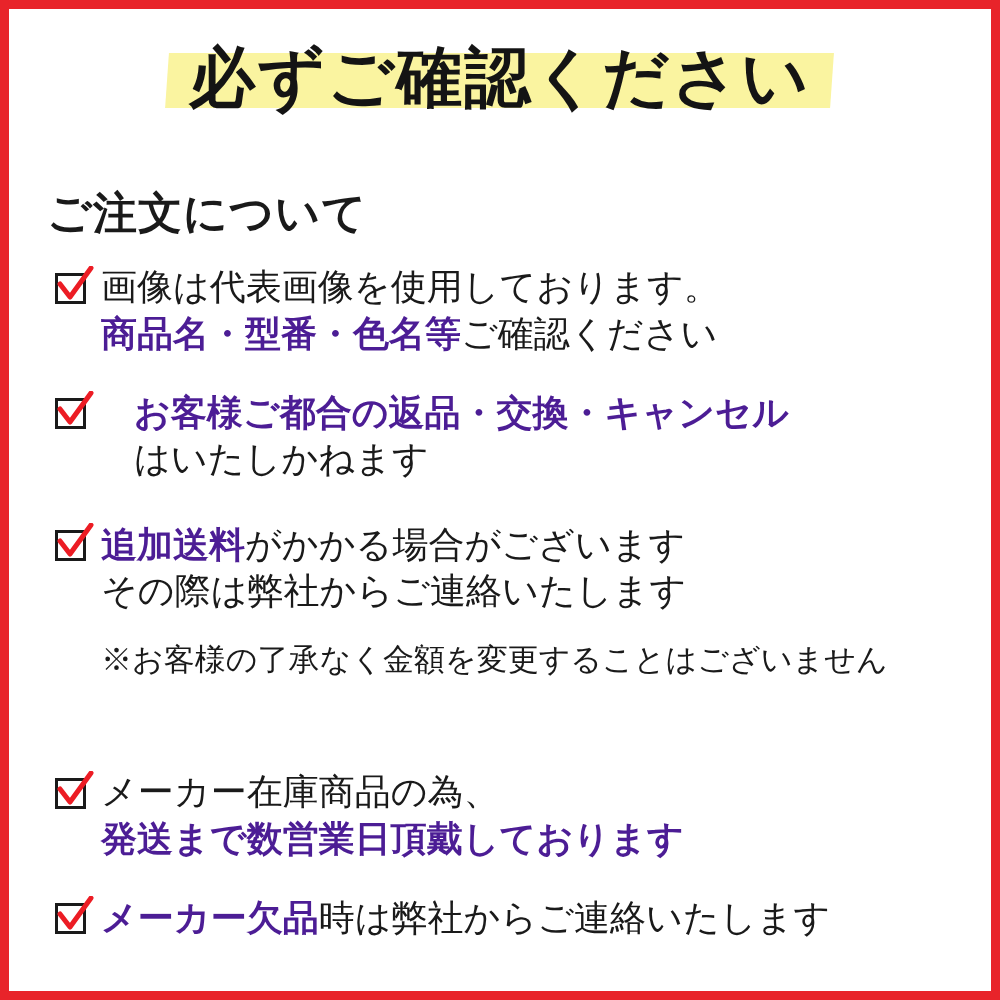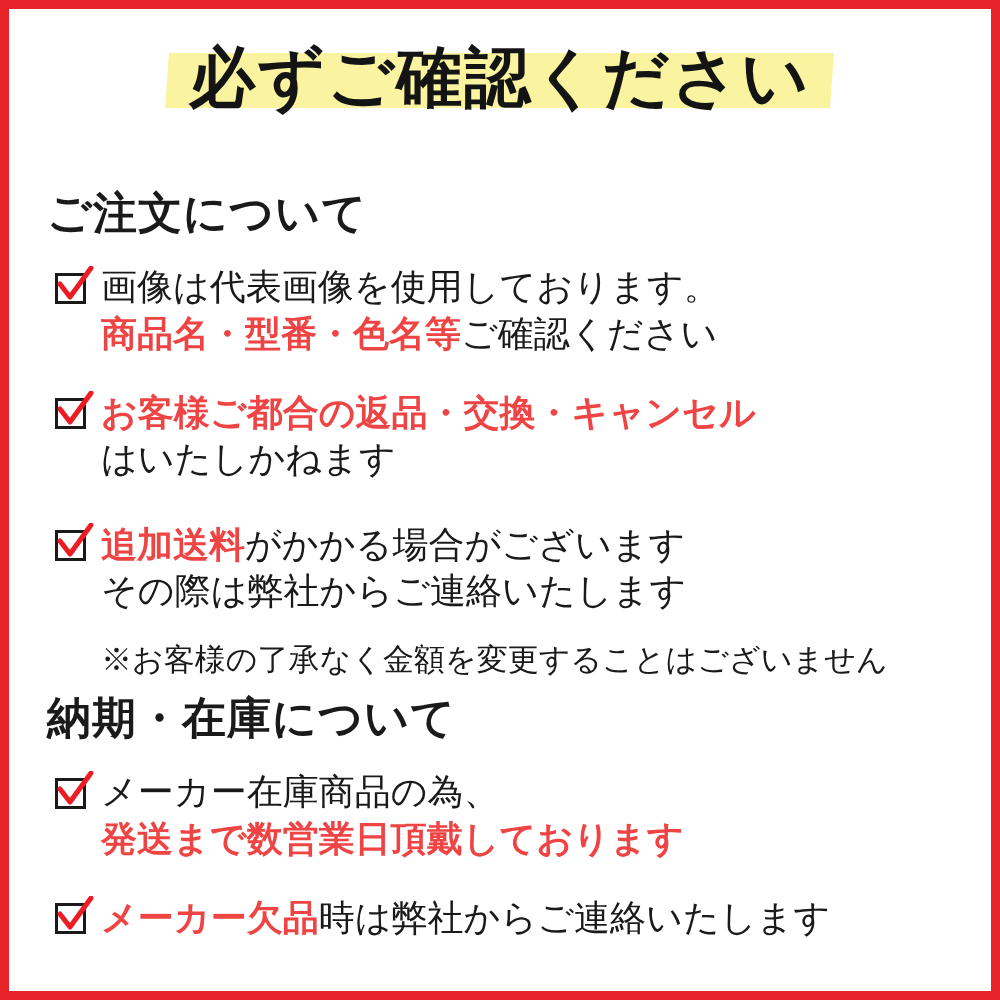--- a/index.html
+++ b/index.html
@@ -117,35 +117,35 @@
     height: 40px;
   }
   .lines {
     font-family: "DejaVu Serif", "Liberation Serif", serif;
     font-size: 36px;
     line-height: 1.28;
     color: #1a1a1a;
     white-space: nowrap;
   }
   .lines .red {
-    color: #ef4444;
+    color: #4c1d95;
     font-weight: bold;
   }
   .lines .blk {
     color: #1a1a1a;
   }
   .note {
     font-family: "DejaVu Serif", "Liberation Serif", serif;
     font-size: 31px;
     color: #1a1a1a;
     white-space: nowrap;
   }
 
   .i1 { top: 255px; }
-  .i2 { top: 380px; }
+  .i2 { top: 380px; gap: 33px; }
   .i3 { top: 512px; }
   .note-line { position: absolute; top: 630px; left: 92px; }
   .i4 { top: 760px; }
   .i5 { top: 885px; }
 </style>
 </head>
 <body>
 
 <div class="page">
 
@@ -198,21 +198,20 @@
         </svg>
       </span>
       <span class="lines">
         <span class="red">追加送料</span><span class="blk">がかかる場合がございます</span><br>
         <span class="blk">その際は弊社からご連絡いたします</span>
       </span>
     </div>
 
     <div class="note note-line">※お客様の了承なく金額を変更することはございません</div>
 
-    <div class="section-heading sec2">納期・在庫について</div>
 
     <div class="item i5">
       <span class="check">
         <span class="box"></span>
         <svg class="mark" viewBox="0 0 38 40" xmlns="http://www.w3.org/2000/svg">
           <path d="M4 18 L14 31 L35 2" fill="none" stroke="#ec1c24" stroke-width="5" stroke-linecap="round" stroke-linejoin="round"></path>
         </svg>
       </span>
       <span class="lines">
         <span class="red">メーカー欠品</span><span class="blk">時は弊社からご連絡いたします</span>

